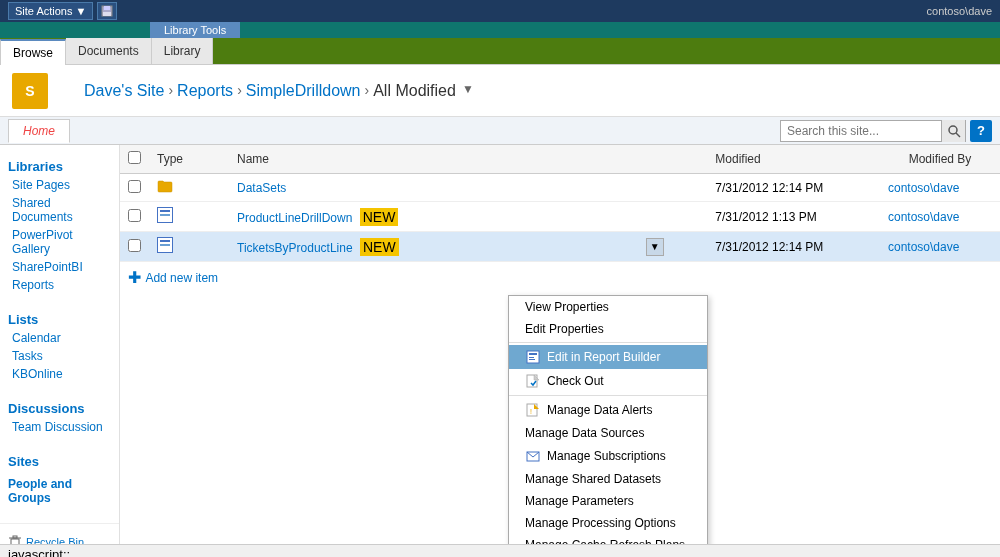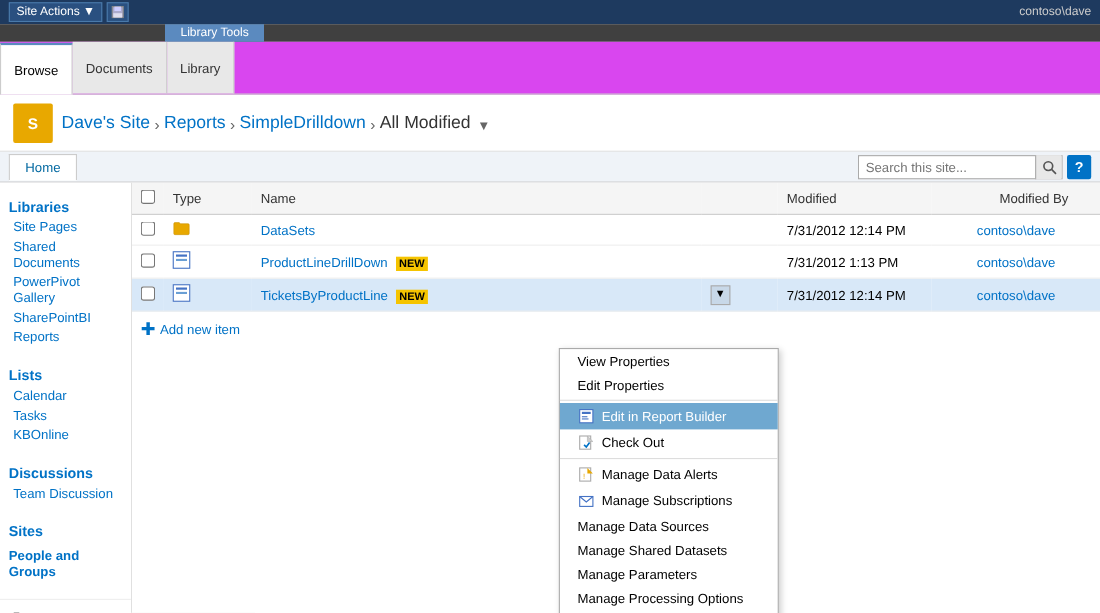--- a/index.html
+++ b/index.html
@@ -4,38 +4,38 @@
   <style>
     * { margin: 0; padding: 0; box-sizing: border-box; }
     body { font-family: 'Segoe UI', Tahoma, Geneva, Verdana, sans-serif; font-size: 13px; background: #f0f0f0; width: 1000px; height: 557px; overflow: hidden; }
 
     
     .top-bar { background: #1e3a5f; height: 22px; display: flex; align-items: center; justify-content: space-between; padding: 0 8px; }
     .top-bar-left { display: flex; align-items: center; gap: 4px; }
     .top-bar-right { color: #ccc; font-size: 11px; }
     .site-actions-btn { background: #2a5080; border: 1px solid #4a7aaa; color: #fff; font-size: 11px; padding: 2px 6px; cursor: pointer; display: flex; align-items: center; gap: 3px; }
     .save-icon-btn { background: #2a5080; border: 1px solid #4a7aaa; color: #fff; width: 20px; height: 18px; display: flex; align-items: center; justify-content: center; cursor: pointer; font-size: 11px; }
-    .ribbon-top-tabs { display: flex; align-items: flex-end; padding: 0 0 0 0; height: 48px; background: #d946ef; border-bottom: 1px solid #ccc; }
+    .ribbon-top-tabs { display: flex; align-items: flex-end; padding: 0 0 0 0; height: 27px; background: #4d7c0f; border-bottom: 1px solid #ccc; }
     .ribbon-tab { padding: 4px 12px; font-size: 12px; cursor: pointer; height: 100%; display: flex; align-items: center; border-right: 1px solid #ccc; }
     .ribbon-tab.active { background: #fff; border-top: 2px solid #5b8abf; border-left: 1px solid #ccc; border-right: 1px solid #ccc; border-bottom: none; margin-bottom: -1px; z-index: 10; }
     .ribbon-tab.inactive { background: #e8e8e8; color: #333; }
 
     
     .page-header { background: #fff; padding: 8px 12px; display: flex; align-items: center; gap: 8px; border-bottom: 1px solid #ddd; height: 52px; }
     .site-icon { width: 36px; height: 36px; background: #e8a800; display: flex; align-items: center; justify-content: center; border-radius: 2px; }
-    .breadcrumb { display: flex; align-items: flex-end; gap: 4px; font-size: 16px; color: #333; }
+    .breadcrumb { display: flex; align-items: flex-start; gap: 4px; font-size: 16px; color: #333; margin-left: 28px; }
     .breadcrumb a { color: #0072c6; text-decoration: none; font-size: 16px; }
     .breadcrumb-sep { color: #666; font-size: 14px; }
     .breadcrumb-current { font-size: 16px; color: #333; }
     .breadcrumb-dropdown { font-size: 12px; color: #666; cursor: pointer; margin-left: 2px; }
 
     
     .tab-bar { background: #eff3f8; border-bottom: 1px solid #ccc; display: flex; align-items: center; padding: 0 8px; height: 28px; gap: 0; }
     .tab-item { padding: 4px 14px; font-size: 12px; cursor: pointer; border: 1px solid transparent; }
-    .tab-item.active { background: #fff; border: 1px solid #ccc; border-bottom: 1px solid #fff; margin-bottom: -1px; color: #0369a1; }
+    .tab-item.active { background: #fff; border: 1px solid #ccc; border-bottom: 1px solid #fff; margin-bottom: -1px; color: #ef4444; font-style: italic; }
     .tab-spacer { flex: 1; }
     .search-box { display: flex; align-items: center; border: 1px solid #aaa; background: #fff; height: 22px; }
     .search-input { border: none; outline: none; font-size: 12px; padding: 2px 6px; width: 160px; color: #888; }
     .search-btn { background: #e8e8e8; border-left: 1px solid #aaa; width: 24px; height: 22px; display: flex; align-items: center; justify-content: center; cursor: pointer; }
     .help-btn { background: #0072c6; color: #fff; width: 22px; height: 22px; display: flex; align-items: center; justify-content: center; font-size: 13px; font-weight: bold; cursor: pointer; margin-left: 4px; border-radius: 2px; }
 
     
     .main-layout { display: flex; background: #fff; height: calc(557px - 22px - 36px - 52px - 28px - 20px); }
 
     
@@ -53,21 +53,21 @@
     .doc-list th { background: #f5f5f5; border-bottom: 1px solid #ccc; padding: 6px 8px; text-align: left; font-size: 12px; color: #333; font-weight: normal; white-space: nowrap; }
     .doc-list td { padding: 5px 8px; font-size: 12px; border-bottom: 1px solid #eee; vertical-align: middle; }
     .doc-list tr.selected { background: #d8e8f8; }
     .doc-list .check-col { width: 20px; }
     .doc-list .type-col { width: 80px; }
     .doc-list .name-col { min-width: 200px; }
     .doc-list .modified-col { width: 140px; }
     .doc-list .modby-col { width: 120px; text-align: center; }
 
     .doc-link { color: #0072c6; text-decoration: none; }
-    .new-badge { background: #f5c400; color: #000; font-size: 10px; padding: 1px 3px; margin-left: 4px; font-weight: bold; }
+    .new-badge { background: #f5c400; color: #000; font-size: 14px; padding: 1px 3px; margin-left: 4px; font-weight: normal; }
 
     .add-new-item { color: #0072c6; font-size: 12px; padding: 6px 8px; cursor: pointer; display: flex; align-items: center; gap: 4px; }
 
     
     .row-dropdown-btn { background: #c8d8e8; border: 1px solid #aaa; width: 18px; height: 18px; display: inline-flex; align-items: center; justify-content: center; cursor: pointer; font-size: 10px; }
 
     
     .context-menu { position: absolute; top: 150px; left: 388px; background: #fff; border: 1px solid #aaa; box-shadow: 2px 2px 6px rgba(0,0,0,0.2); z-index: 100; min-width: 200px; }
     .context-menu-item { padding: 4px 16px; font-size: 12px; cursor: pointer; display: flex; align-items: center; gap: 6px; white-space: nowrap; }
     .context-menu-item.highlighted { background: #6fa8d0; color: #fff; align-items: center; }
@@ -98,21 +98,21 @@
         <rect x="1" y="1" width="10" height="10" fill="#aac" stroke="#888" stroke-width="1"></rect>
         <rect x="3" y="1" width="6" height="4" fill="#ccf"></rect>
         <rect x="2" y="7" width="8" height="4" fill="#dde"></rect>
       </svg>
     </button>
   </div>
   <div class="top-bar-right">contoso\dave</div>
 </div>
 
 <div class="ribbon-wrapper">
-  <div style="background:#404040; height:16px; display:flex; align-items:center; padding-left:150px;">
+  <div style="background:#0f766e; height:16px; display:flex; align-items:center; padding-left:150px;">
     <span style="background:#5b8abf; color:#fff; font-size:11px; padding:1px 14px; height:16px; display:flex; align-items:center;">Library Tools</span>
   </div>
   <div class="ribbon-top-tabs">
 
     <div class="ribbon-tab active" style="background:#fff; border-top:2px solid #5b8abf; margin-bottom:-1px; z-index:10;">
       <span>Browse</span>
     </div>
     <div class="ribbon-tab inactive">
       <span>Documents</span>
     </div>
@@ -297,30 +297,30 @@
       <div class="context-menu-divider"></div>
       <div class="context-menu-item">
         <svg width="16" height="16" viewBox="0 0 16 16">
           <rect x="2" y="2" width="10" height="12" fill="#fff" stroke="#aaa" stroke-width="1"></rect>
           <path d="M9 2 L14 7 L9 7 Z" fill="#e8a800"></path>
           <text x="6" y="12" font-size="7" fill="#e8a800" text-anchor="middle">!</text>
         </svg>
         <span>Manage Data Alerts</span>
       </div>
       <div class="context-menu-item">
+        <span>Manage Data Sources</span>
+      </div>
+      <div class="context-menu-item">
         <svg width="16" height="16" viewBox="0 0 16 16">
           <rect x="2" y="4" width="12" height="9" fill="#fff" stroke="#4472c4" stroke-width="1"></rect>
           <polyline points="2,4 8,9 14,4" fill="none" stroke="#4472c4" stroke-width="1"></polyline>
         </svg>
         <span>Manage Subscriptions</span>
       </div>
       <div class="context-menu-item">
-        <span>Manage Data Sources</span>
-      </div>
-      <div class="context-menu-item">
         <span>Manage Shared Datasets</span>
       </div>
       <div class="context-menu-item">
         <span>Manage Parameters</span>
       </div>
       <div class="context-menu-item">
         <span>Manage Processing Options</span>
       </div>
       <div class="context-menu-item">
         <span>Manage Cache Refresh Plans</span>

